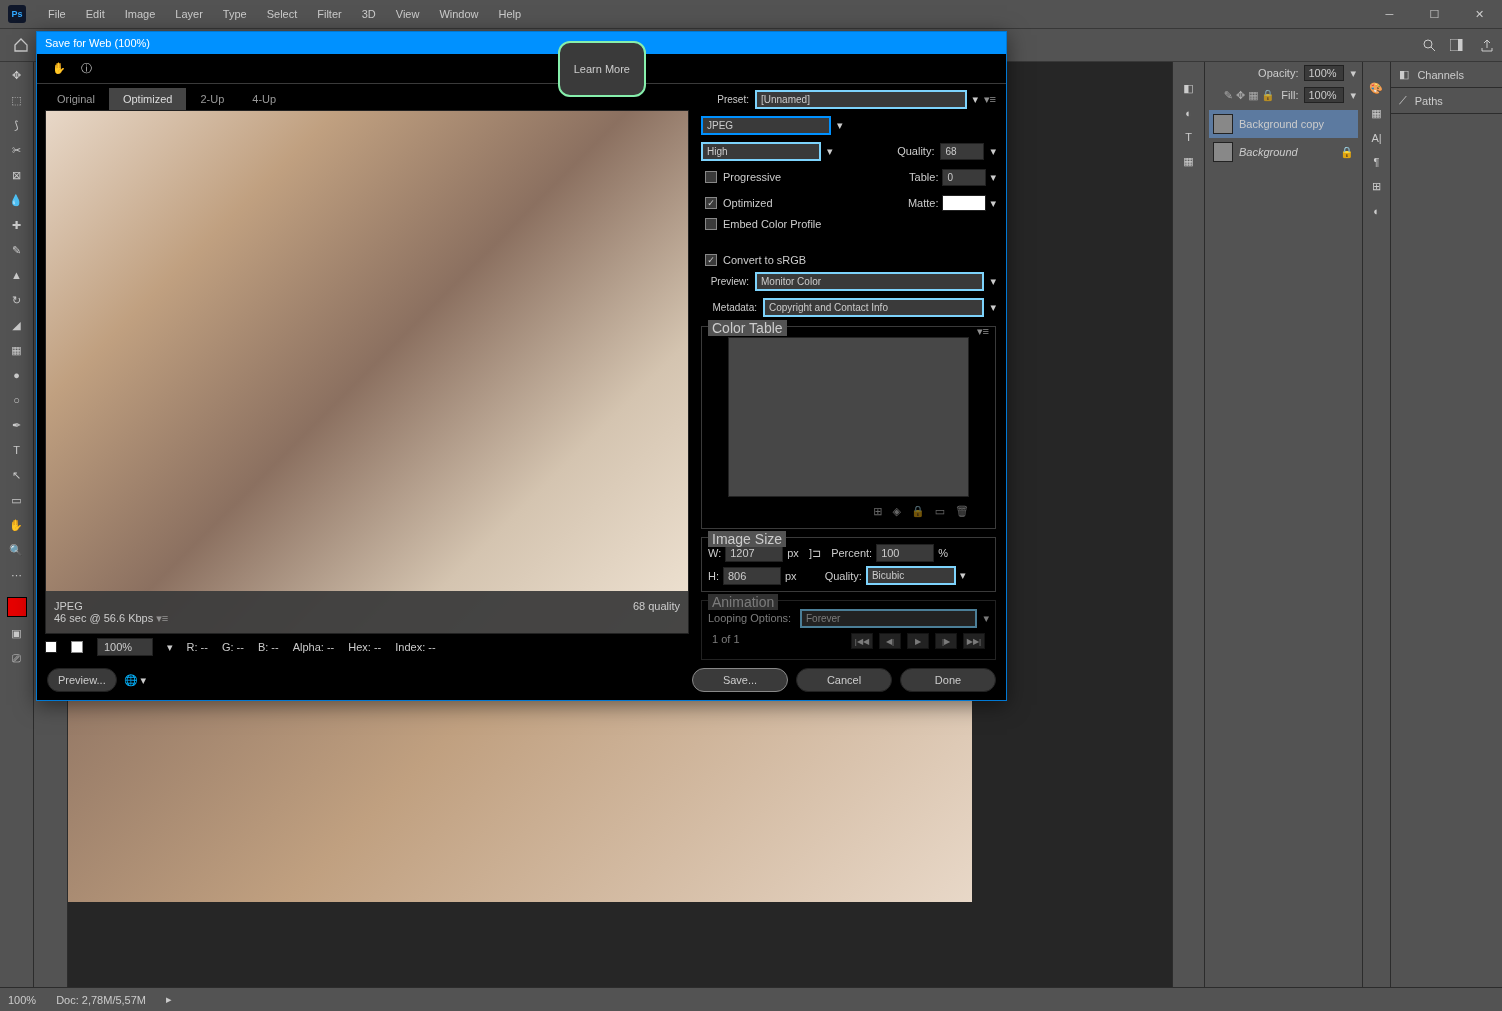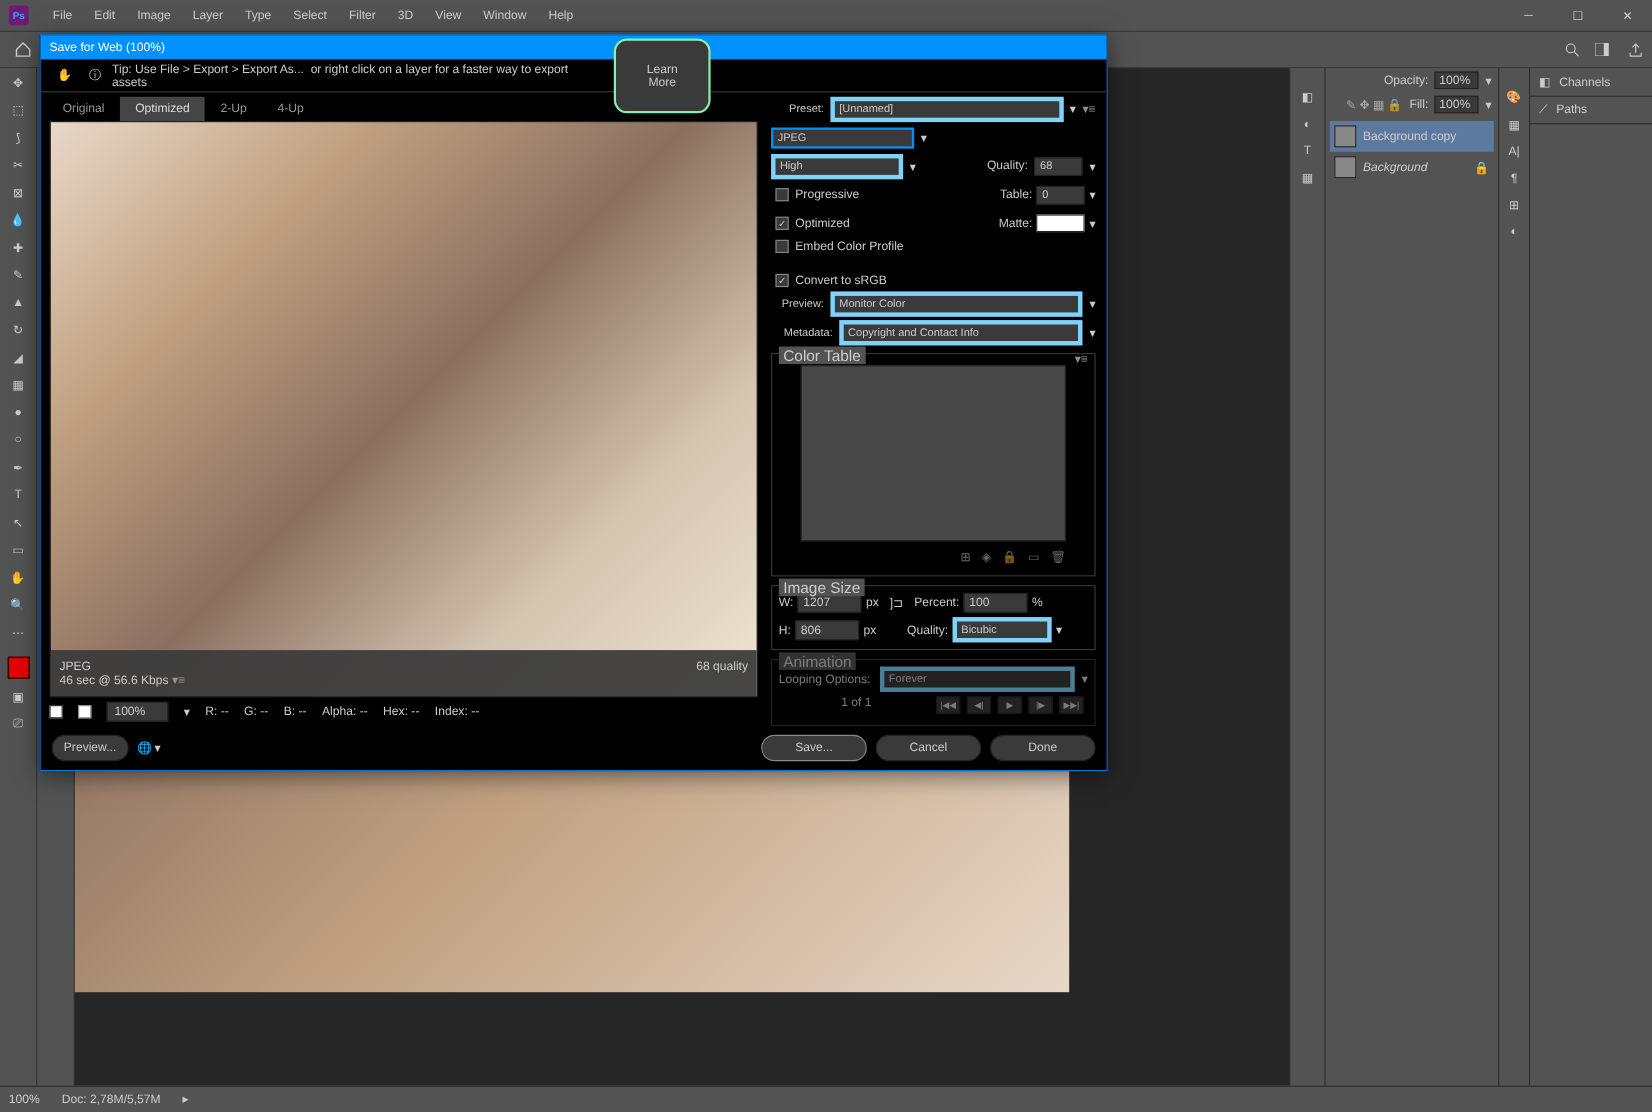--- a/index.html
+++ b/index.html
@@ -1,18 +1,18 @@
 <!DOCTYPE html>
 <html><head>
 <meta charset="utf-8">
 <style>
 *{box-sizing:border-box;margin:0;padding:0;font-family:"Segoe UI",Tahoma,sans-serif;font-size:11px;color:#ccc;user-select:none}
 body{background:#535353;width:1502px;height:1011px;overflow:hidden;position:relative}
 .menubar{height:28px;background:#535353;display:flex;align-items:center;padding-left:8px;position:relative}
-.ps-logo{width:18px;height:18px;background:#701a75;border-radius:3px;display:flex;align-items:center;justify-content:center;color:#31a8ff;font-weight:bold;font-size:9px;margin-right:12px}
+.ps-logo{width:18px;height:18px;background:#0f172a;border-radius:3px;display:flex;align-items:center;justify-content:center;color:#31a8ff;font-weight:bold;font-size:9px;margin-right:12px}
 .menu-item{padding:0 10px;cursor:pointer}
 .win-controls{position:absolute;right:0;top:0;display:flex}
 .win-btn{width:45px;height:28px;display:flex;align-items:center;justify-content:center;cursor:pointer}
 .second-bar{height:34px;background:#535353;border-top:1px solid #383838;border-bottom:1px solid #383838;display:flex;align-items:center;padding:0 8px;position:relative}
 .home-btn{width:26px;height:26px;display:flex;align-items:center;justify-content:center}
 .right-icons{position:absolute;right:8px;display:flex;gap:14px;align-items:center}
 .main-area{position:absolute;top:62px;left:0;right:0;bottom:24px;display:flex}
 .left-tools{width:34px;background:#535353;border-right:1px solid #2c2c2c;display:flex;flex-direction:column;align-items:center;padding-top:4px;gap:7px}
 .left-tools2{width:34px;background:#535353;border-right:1px solid #2c2c2c;display:flex;flex-direction:column;align-items:center;padding-top:4px;gap:7px}
 .tool{width:24px;height:18px;display:flex;align-items:center;justify-content:center;cursor:pointer}
@@ -45,21 +45,21 @@
 .dlg-tab.active{background:#454545;color:#ddd}
 .preview-box{flex:1;margin:0 8px;border:1px solid #222;position:relative;background:linear-gradient(135deg,#e8d8c8 0%,#c0a080 25%,#8b7060 50%,#d4c4b0 75%,#f0e4d4 100%);overflow:hidden}
 .preview-info{position:absolute;bottom:0;left:0;right:0;height:42px;background:rgba(60,60,60,.95);padding:4px 8px;display:flex;flex-direction:column;justify-content:center;font-size:10px}
 .preview-info .row{display:flex;justify-content:space-between}
 .dlg-left-bot{height:26px;display:flex;align-items:center;gap:14px;padding:0 8px;font-size:10px}
 .zoom-sel{background:#3a3a3a;border:1px solid #222;padding:2px 6px;width:56px}
 .color-sw{width:12px;height:12px;border:1px solid #222}
 .dlg-right{flex:1;padding:4px 10px 0 4px;display:flex;flex-direction:column;gap:4px}
 .r-row{display:flex;align-items:center;gap:6px;min-height:22px}
 .r-label{width:48px;text-align:right;font-size:10px}
-.r-select{flex:1;background:#3a3a3a;border:4px solid #7dd3fc;padding:2px 4px;font-size:10px}
+.r-select{flex:1;background:#3a3a3a;border:2px solid #7dd3fc;padding:2px 4px;font-size:10px}
 .r-select.blue{border:2px solid #0091ff}
 .r-input{width:44px;background:#3a3a3a;border:1px solid #222;padding:2px 4px;font-size:10px;text-align:left}
 .r-check{display:flex;align-items:center;gap:6px;font-size:10px;padding-left:4px}
 .chk{width:12px;height:12px;border:1px solid #888;display:flex;align-items:center;justify-content:center;font-size:9px;background:#3a3a3a}
 .chk.on::after{content:"✓";color:#ccc}
 .fieldset{border:1px solid #3a3a3a;padding:6px;margin-top:4px;position:relative}
 .fieldset-label{position:absolute;top:-7px;left:6px;background:#535353;padding:0 4px;font-size:14px}
 .color-table-box{height:160px;border:1px solid #222;background:#474747;margin:4px 20px}
 .ct-icons{display:flex;justify-content:flex-end;gap:10px;padding:4px 20px;opacity:.5}
 .img-size-row{display:flex;gap:4px;align-items:center;font-size:10px}
@@ -218,21 +218,20 @@
   <span>100%</span>
   <span>Doc: 2,78M/5,57M</span>
   <span>▸</span>
 </div>
 
 <div class="dialog">
   <div class="dlg-title">Save for Web (100%)</div>
   <div class="dlg-tip">
     <div class="hand-icon">✋</div>
     <span>ⓘ</span>
-    <span><span>Tip: Use File &gt; Export &gt; Export As...</span>&nbsp;&nbsp;<span>or right click on a layer for a faster way to export assets</span></span>
     <button class="tip-btn">Learn More</button>
   </div>
   <div class="dlg-body">
     <div class="dlg-left">
       <div class="dlg-tabs">
         <div class="dlg-tab">Original</div>
         <div class="dlg-tab active">Optimized</div>
         <div class="dlg-tab">2-Up</div>
         <div class="dlg-tab">4-Up</div>
       </div>
@@ -354,21 +353,21 @@
       </div>
 
       <div class="fieldset" style="opacity:.6">
         <span class="fieldset-label">Animation</span>
         <div class="r-row">
             <span style="width:86px">Looping Options:</span>
             <span class="r-select">Forever</span>
             <span>▾</span>
           </div>
         <div class="anim-ctrl">
-          <span style="flex:1;text-align:center">1 of 1</span>
+          <span style="flex:1;">1 of 1</span>
           <span class="anim-btn">|◀◀</span>
           <span class="anim-btn">◀|</span>
           <span class="anim-btn">▶</span>
           <span class="anim-btn">|▶</span>
           <span class="anim-btn">▶▶|</span>
         </div>
       </div>
     </div>
   </div>
   <div class="dlg-footer">

